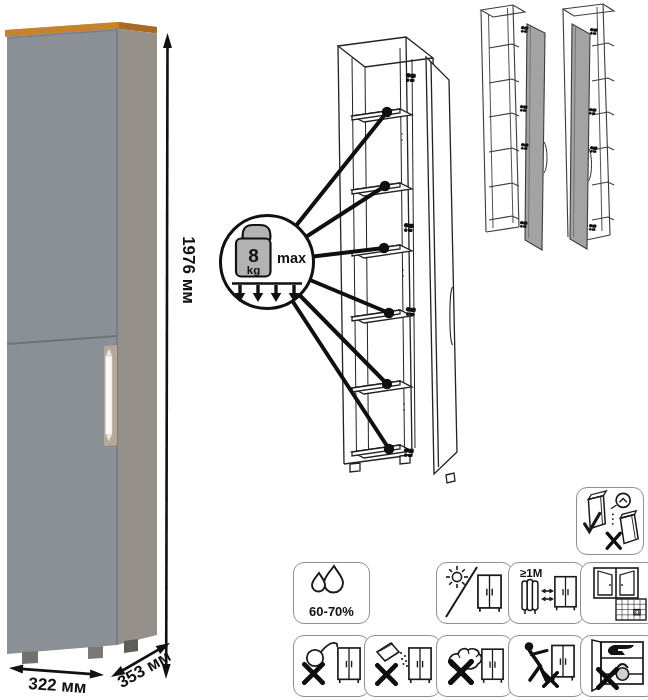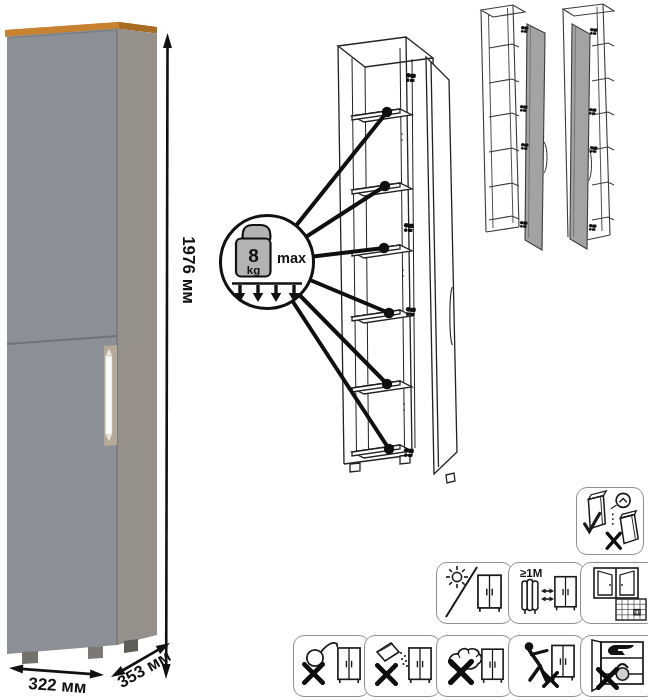--- a/index.html
+++ b/index.html
@@ -246,20 +246,27 @@
       <polygon points="44,30 46,26 61,22 59,26" class="line-art" stroke-width="1.4"></polygon>
       <polygon points="44,30 59,26 63,52 48,57" class="line-art" stroke-width="1.6"></polygon>
       <line x1="56" y1="27" x2="60" y2="52" class="line-art" stroke-width="1"></line>
       <g>
         <line x1="30" y1="46" x2="44" y2="62" stroke="#0d0d0d" stroke-width="3.6" stroke-linecap="round"></line>
         <line x1="44" y1="46" x2="30" y2="62" stroke="#0d0d0d" stroke-width="3.6" stroke-linecap="round"></line>
       </g>
     </svg>
   </div>
 
+  <div class="icon-cell" style="left:293px;top:562px">
+    <svg width="61" height="58" viewBox="0 0 61 58">
+      <path d="M33,2 C37,9 42,13 42,19 a9.5,9.5 0 1,1 -19,0 C23,13 28,9 33,2 Z" class="line-art" stroke-width="1.9"></path>
+      <path d="M18,9 C21,14 24,17 24,21 a6.5,6.5 0 1,1 -13,0 C11,17 14,14 18,9 Z" fill="#fff" stroke="#1a1a1a" stroke-width="1.9"></path>
+      <text class="icon-label" x="30.5" y="52" font-size="13">60-70%</text>
+    </svg>
+  </div>
 
 
   <div class="icon-cell" style="left:436px;top:562px">
     <svg width="61" height="58" viewBox="0 0 61 58">
       <g class="line-art" stroke-width="1.6">
         <circle cx="13" cy="13" r="4.6"></circle>
         <line x1="13" y1="2" x2="13" y2="6"></line>
           <line x1="13" y1="20" x2="13" y2="24"></line>
         <line x1="2" y1="13" x2="6" y2="13"></line>
           <line x1="20" y1="13" x2="24" y2="13"></line>

